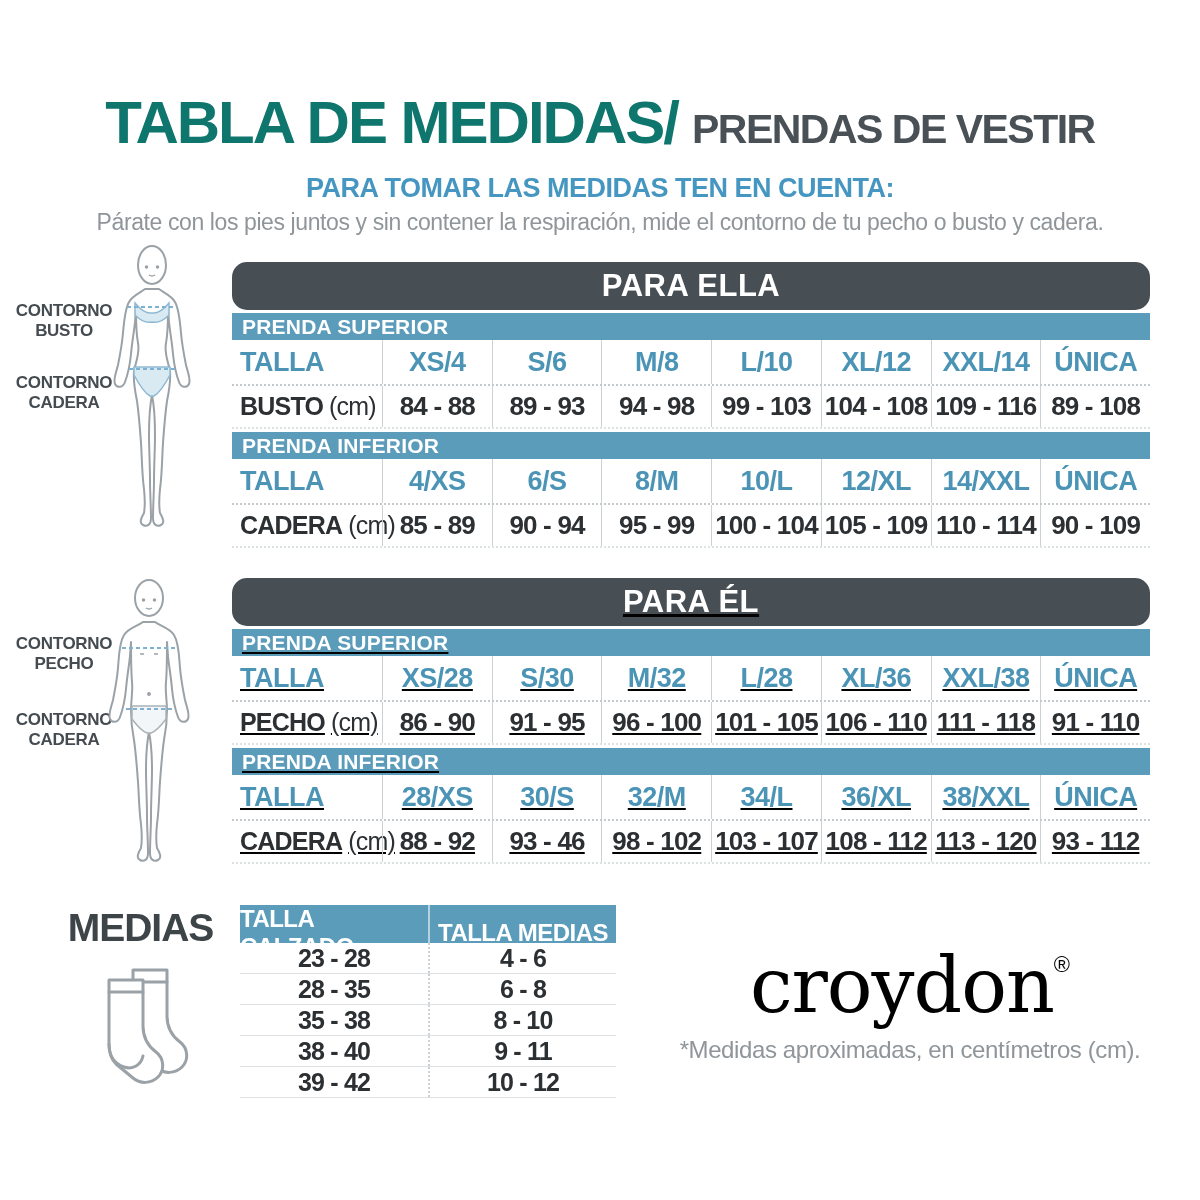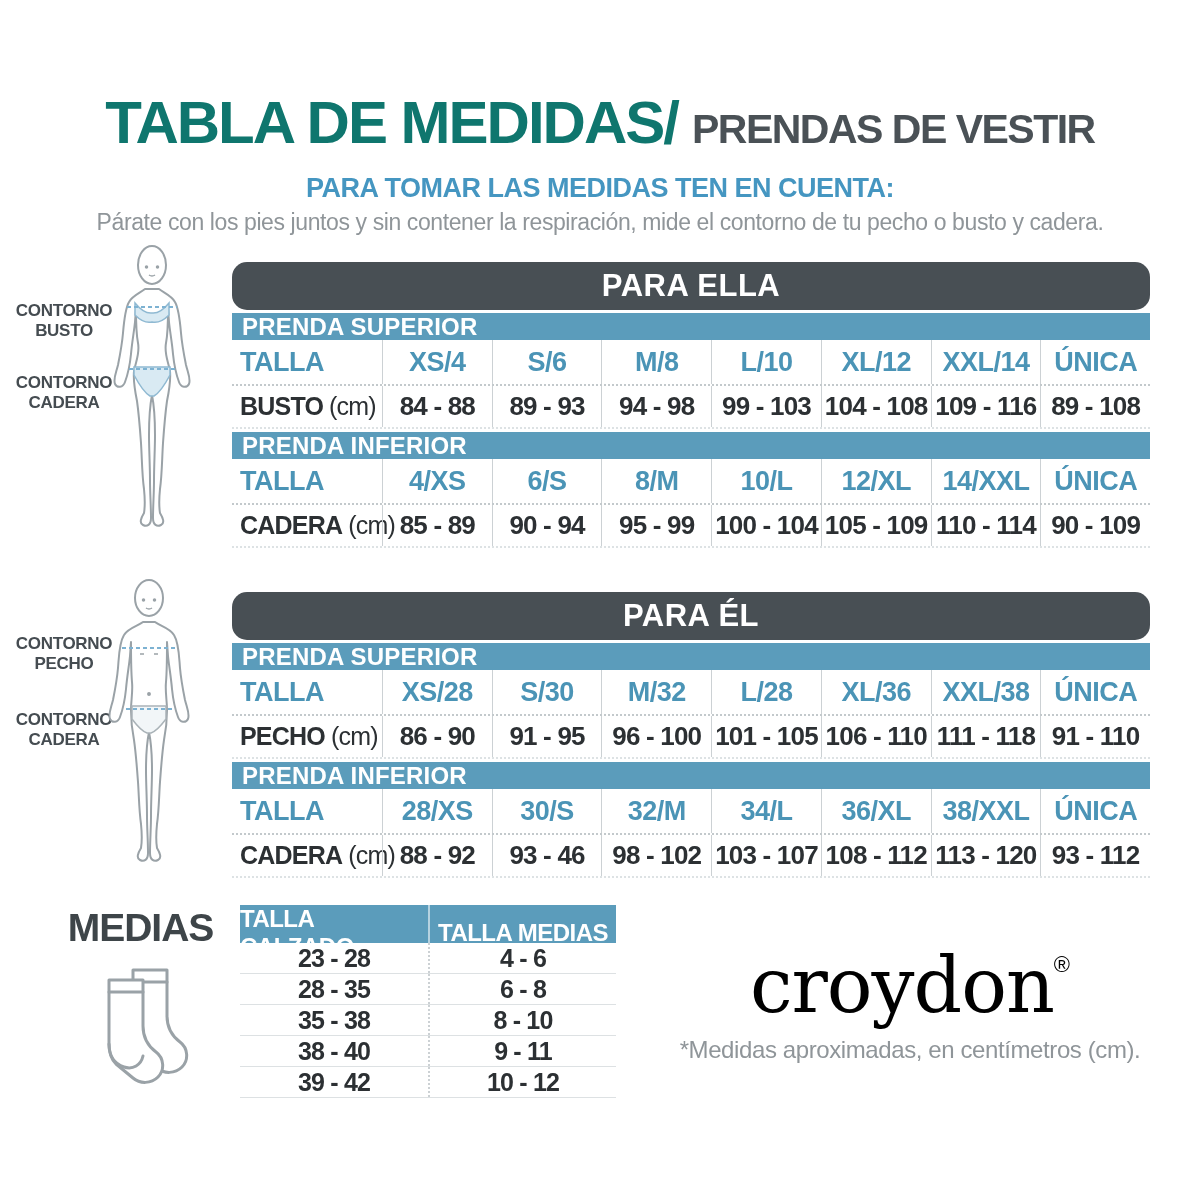--- a/index.html
+++ b/index.html
@@ -9,24 +9,24 @@
   
   .header{position:absolute;top:88px;left:0;width:100%;text-align:center;}
   .title-row{white-space:nowrap;}
   .title-main{font-size:60px;font-weight:900;letter-spacing:-2px;color:#0f766e;}
   .title-sub{font-size:41px;font-weight:700;letter-spacing:-1.5px;color:#4a5156;margin-left:14px;}
   .subtitle{margin-top:16px;font-size:27px;font-weight:800;color:#4596c1;letter-spacing:-0.5px;}
   .desc{margin-top:5px;font-size:23px;color:#8f9599;letter-spacing:-0.4px;}
 
   
   .tables{position:absolute;left:232px;top:262px;width:918px;}
-  .gender-table + .gender-table{margin-top:44px;}
+  .gender-table + .gender-table{margin-top:30px;text-decoration:underline;}
   .band-dark{height:48px;background:#484f54;color:#ffffff;font-size:31px;font-weight:800;
              letter-spacing:0.5px;display:flex;align-items:center;justify-content:center;border-radius:15px;}
-  .section-band{height:27px;background:#5b9cbb;color:#ffffff;font-size:24px;font-weight:800;
+  .section-band{height:27px;background:#5b9cbb;color:#ffffff;font-size:21px;font-weight:800;
                 display:flex;align-items:center;padding-left:10px;margin-top:3px;letter-spacing:0.2px;}
   .grid-row{display:grid;grid-template-columns:150px repeat(7,1fr);}
   .sizes-row{height:44px;border-bottom:2px dotted #c3c9cc;}
   .values-row{height:41px;border-bottom:2px dotted #dde2e4;}
   .cell{display:flex;align-items:center;justify-content:center;}
   .size-cell{color:#4b94b6;font-weight:800;font-size:27px;border-left:1.5px solid #ccd1d4;letter-spacing:-0.5px;}
   .value-cell{color:#2c3033;font-weight:600;font-size:26px;border-left:1.5px solid #ccd1d4;letter-spacing:-0.8px;text-align:right;}
   .row-label{justify-content:flex-start;padding-left:8px;}
   .size-label{color:#4b94b6;font-weight:800;font-size:27px;letter-spacing:-0.5px;}
   .measure-label{color:#2c3033;font-size:25px;letter-spacing:-0.8px;}

